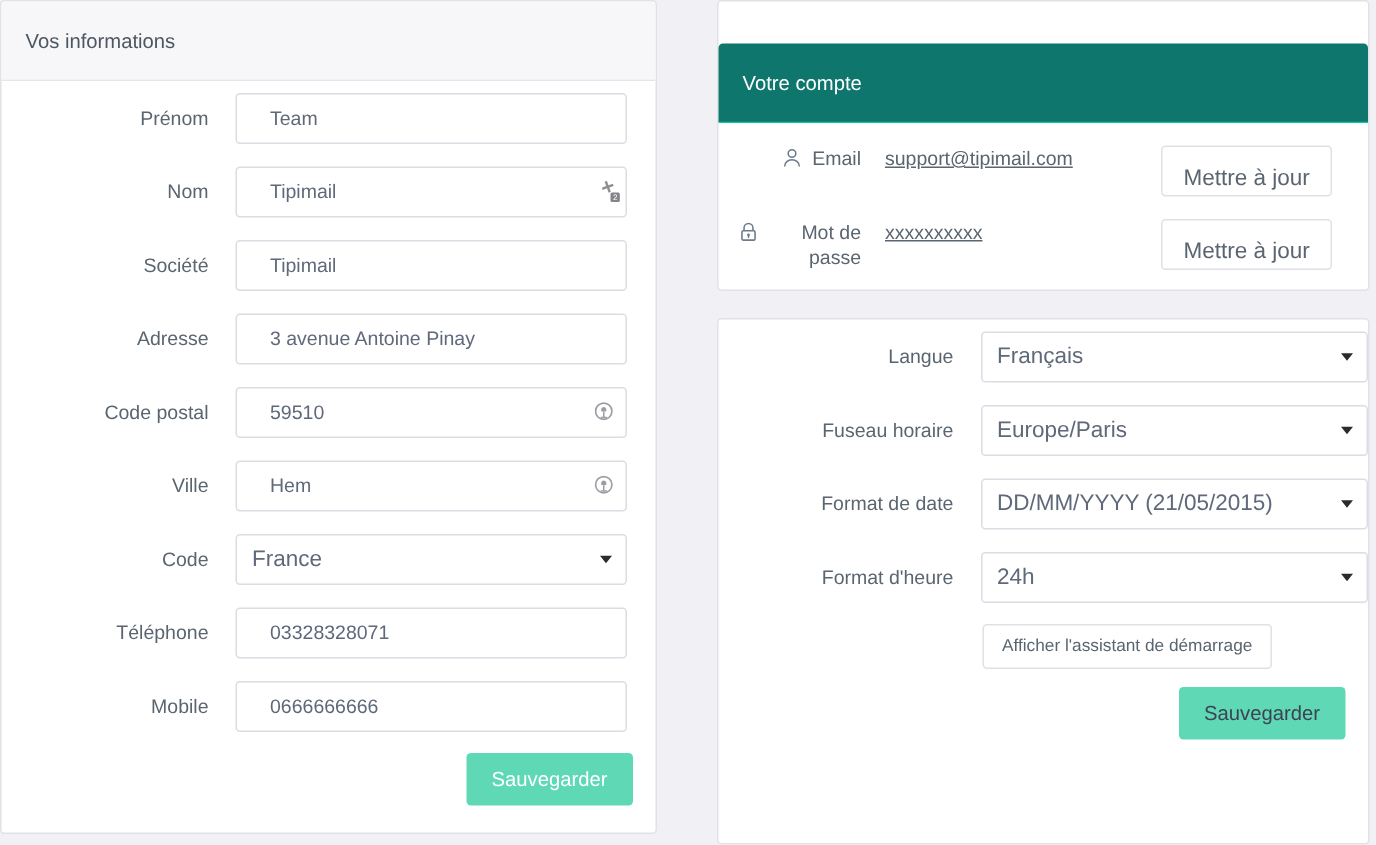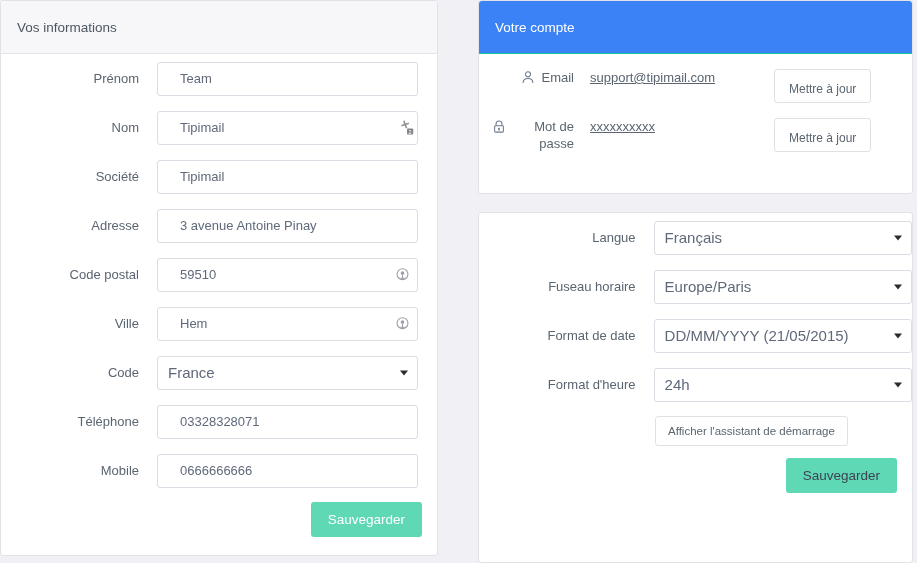--- a/index.html
+++ b/index.html
@@ -42,22 +42,23 @@
     align-items: center;
     padding-left: 16px;
     box-sizing: border-box;
     border-radius: 3px 3px 0 0;
   }
   .panel-head-title {
     font-size: 13.5px;
     color: #4d5763;
   }
   .panel-head.teal {
-    background: #3b82f6;
+    background: #0f766e;
     border-bottom: 1px solid #0ec39f;
+    margin-top: 28px;
   }
   .panel-head.teal .panel-head-title { color: #ffffff; }
 
   .panel-body { padding: 0; }
 
   
   .form-row {
     display: flex;
     align-items: center;
     height: 49px;
@@ -148,21 +149,21 @@
     cursor: pointer;
   }
   .btn-save.dark-text { color: #3d4450; }
 
   .btn-plain {
     background: #ffffff;
     border: 1px solid #e0e0e6;
     border-radius: 3px;
     color: #5a6570;
     font-family: "Liberation Sans", sans-serif;
-    font-size: 12px;
+    font-size: 15px;
     height: 34px;
     padding: 12px 14px;
     cursor: pointer;
   }
   .btn-plain.small {
     font-size: 11.5px;
     height: 30px;
     padding: 0 12px;
   }
 

